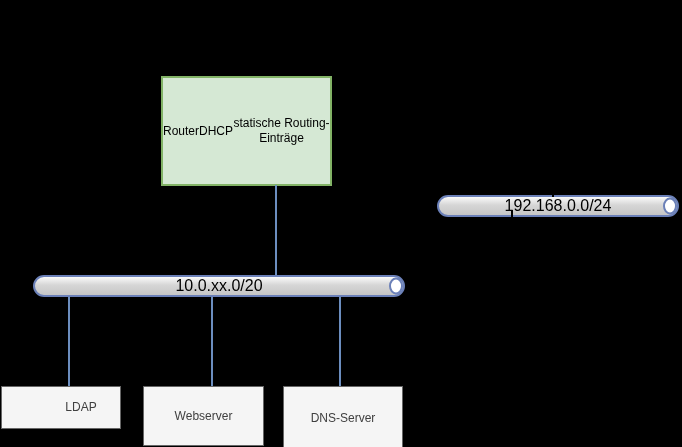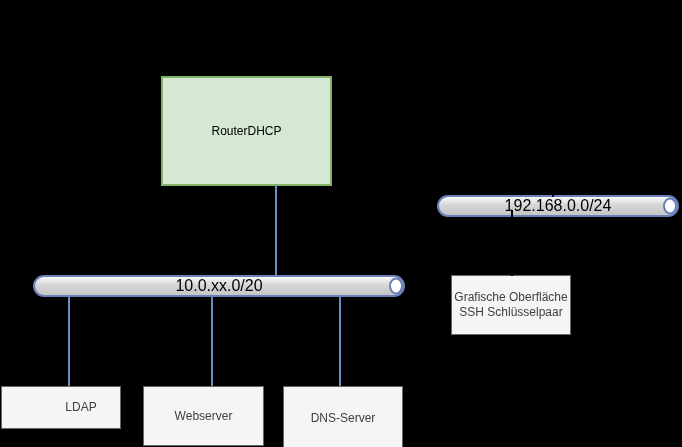--- a/index.html
+++ b/index.html
@@ -93,44 +93,41 @@
   .edge-wan-bottom { left: 511px; top: 210px; height: 66px; }
 </style>
 </head>
 <body>
 
 <div id="canvas">
 
   <div class="router-node">
     <div>Router</div>
     <div>DHCP</div>
+    <div>statische Routing-Einträge</div>
   </div>
 
   <div class="edge-v edge-router-lan"></div>
   <div class="edge-v edge-lan-ldap"></div>
   <div class="edge-v edge-lan-web"></div>
   <div class="edge-v edge-lan-dns"></div>
 
   <div class="edge-black edge-wan-top"></div>
   <div class="edge-black edge-wan-bottom"></div>
 
   <div class="segment segment-wan">
     <div class="seg-label">192.168.0.0/24</div>
     <div class="cap"></div>
   </div>
 
   <div class="segment segment-lan">
     <div class="seg-label">10.0.xx.0/20</div>
     <div class="cap"></div>
   </div>
 
-  <div class="plain-node gui-note">
-    <div>Grafische Oberfläche</div>
-    <div>SSH Schlüsselpaar</div>
-  </div>
 
   <div class="plain-node srv-ldap">
     <div>LDAP</div>
   </div>
   <div class="plain-node srv-web">
     <div>Webserver</div>
   </div>
   <div class="plain-node srv-dns">
     <div>DNS-Server</div>
   </div>

